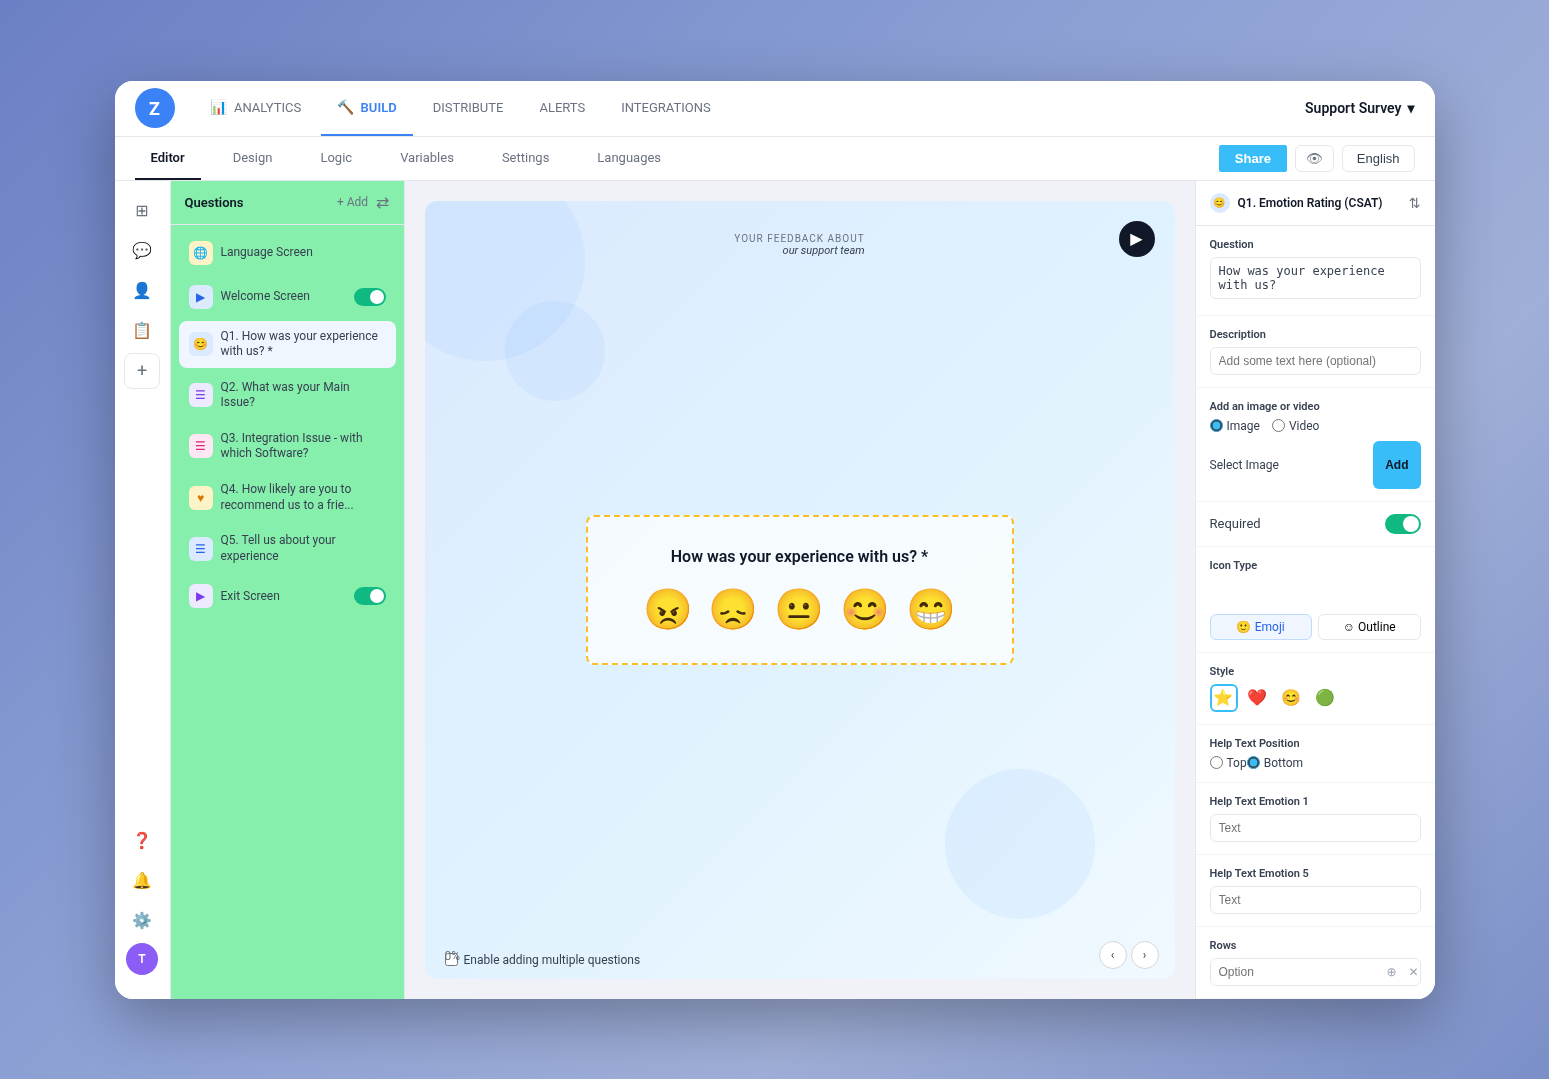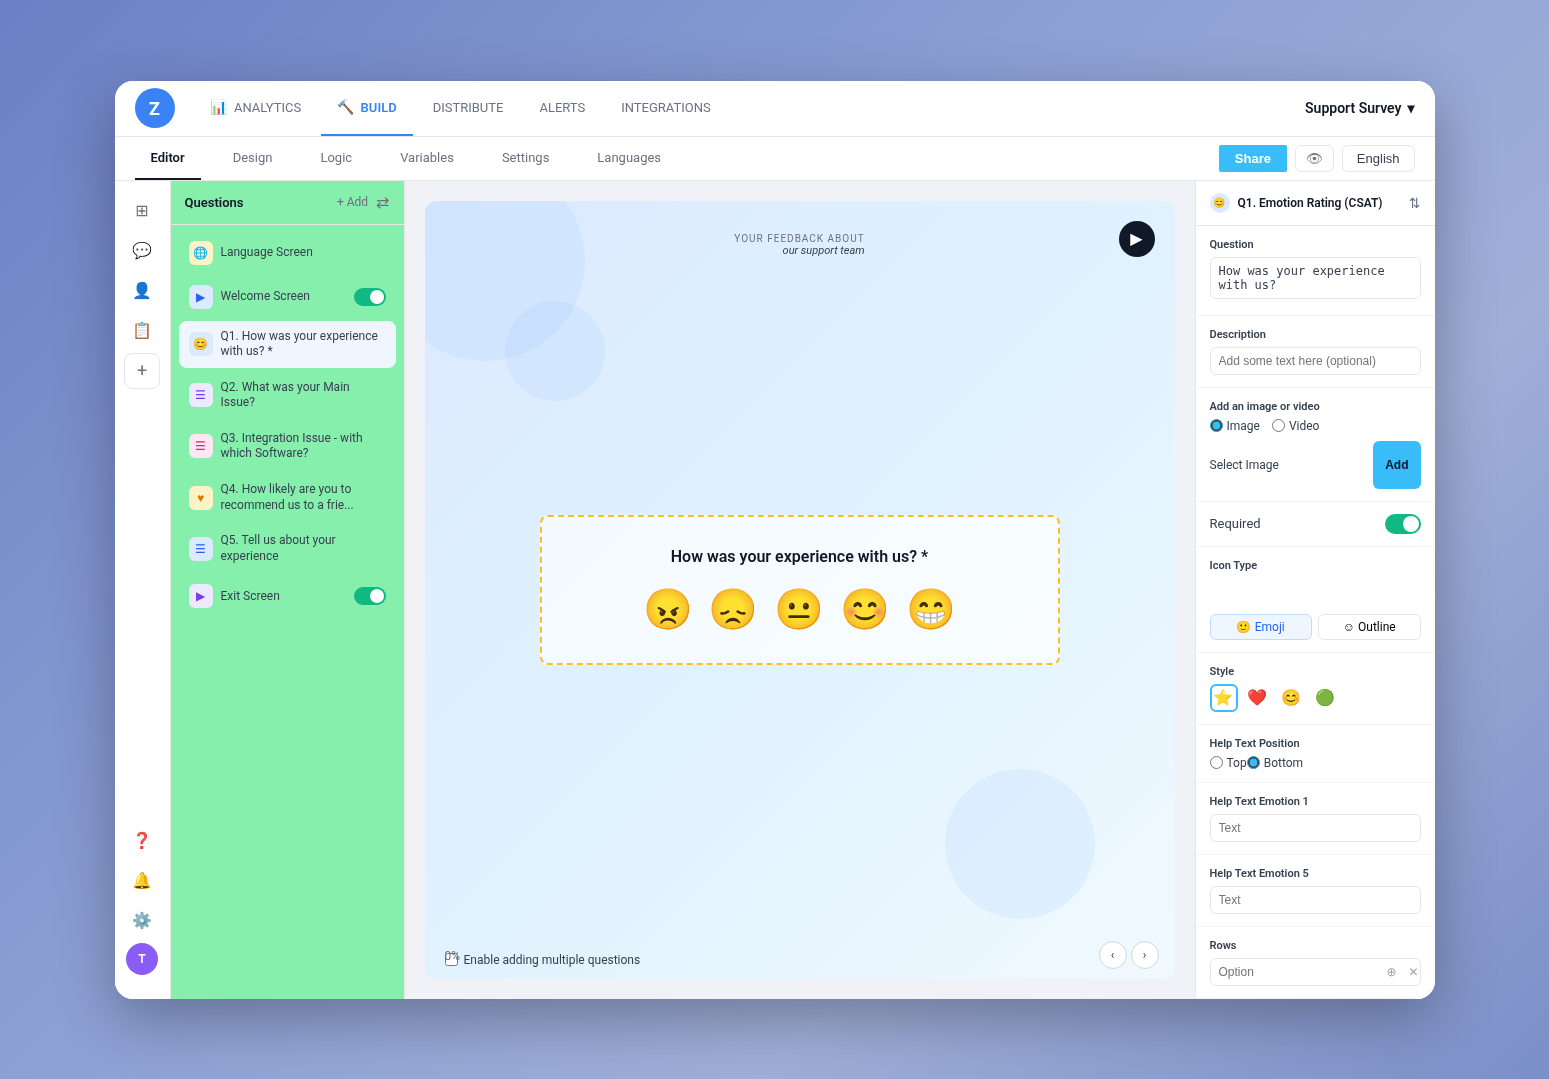--- a/index.html
+++ b/index.html
@@ -322,21 +322,21 @@
       justify-content: center;
       color: #fff;
       font-size: 16px;
       cursor: pointer;
     }
     .question-card {
       border: 2px dashed #fbbf24;
       border-radius: 8px;
       background: rgba(255,255,255,0.7);
       padding: 30px 40px;
-      width: 520px;
+      width: 428px;
       text-align: center;
     }
     .question-card h3 {
       font-size: 16px;
       font-weight: 600;
       color: #111827;
       margin-bottom: 20px;
     }
     .emoji-row {
       display: flex;

